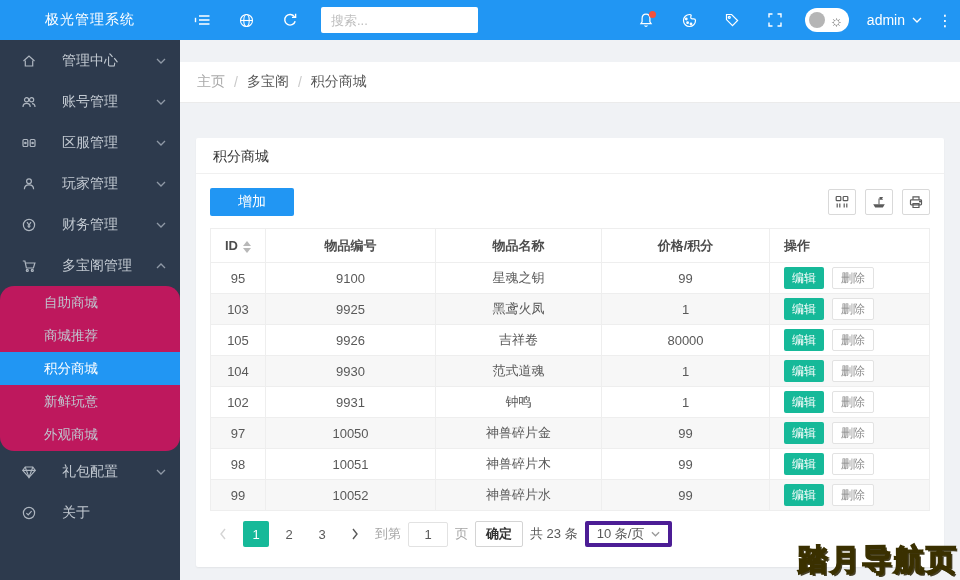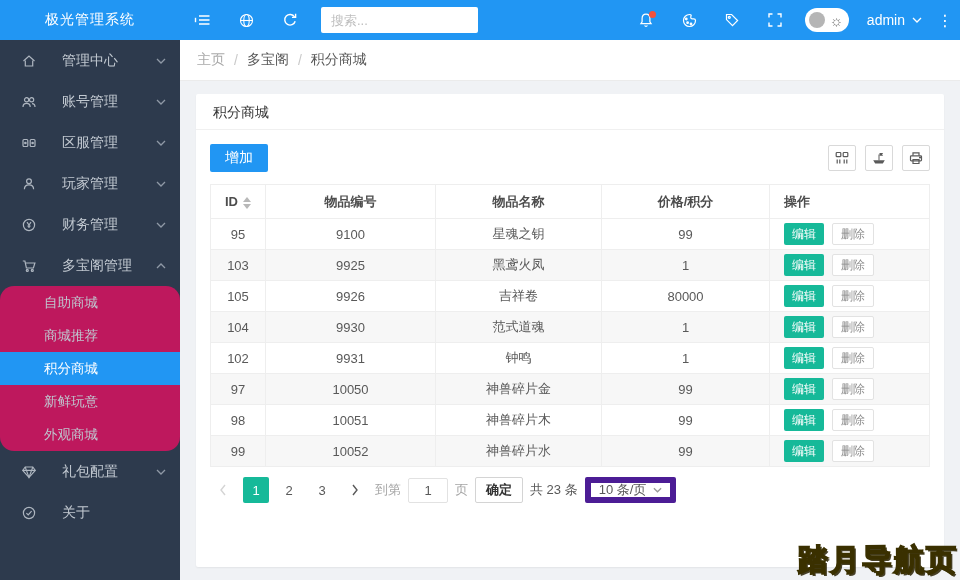--- a/index.html
+++ b/index.html
@@ -12,21 +12,21 @@
   .logo { height:40px; background:#2196f3; color:#fff; font-size:14px; display:flex; align-items:center; justify-content:center; letter-spacing:1px; }
   .nav-item { height:41px; display:flex; align-items:center; padding:0 14px 0 21px; color:#c2c9d1; font-size:14px; cursor:pointer;gap:16px; }
   .nav-item .nicon { width:16px; height:16px; margin-right:9px; display:flex; align-items:center; color:#aeb6c0; }
   .nav-item .nlabel { flex:1; }
   .chev { color:#8f99a6; display:flex; }
   .submenu { background:#be185d;border-radius:14px; }
   .submenu-item { height:33px; line-height:33px; padding-left:44px; color:#bfc6cf; font-size:13.5px; cursor:pointer; }
   .submenu-item.active { background:#2196f3; color:#fff; }
 
   
-  .main { flex:1; display:flex; flex-direction:column; min-width:0; }
+  .main { flex:1; display:flex; flex-direction:column; min-width:0;gap:22px; }
   .topbar { height:40px; background:#2196f3; display:flex; align-items:center; color:#fff; flex:0 0 40px; }
   .tb-icon { width:44px; height:40px; display:flex; align-items:center; justify-content:center; cursor:pointer; color:#fff; position:relative; }
   .tb-right { margin-left:auto; display:flex; align-items:center; }
   .tb-right .tb-icon { width:43px; }
   .search-box { margin-left:9px; }
   .search-box input { width:157px; height:26px; border:none; border-radius:2px; padding:0 10px; font-size:13px; color:#555; outline:none; }
   .search-box input::placeholder { color:#bdbdbd; }
   .badge-dot { position:absolute; top:11px; right:12px; width:7px; height:7px; border-radius:50%; background:#f4513c; }
   .toggle { width:44px; height:24px; background:#fff; border-radius:12px; display:flex; align-items:center; padding:0 4px; margin:0 8px; cursor:pointer; }
   .knob { width:16px; height:16px; border-radius:50%; background:#b5b5b5; }
@@ -38,21 +38,21 @@
   .crumb-muted { color:#a9a9a9; }
   .crumb { color:#595959; }
   .sep { color:#c9c9c9; margin:0 9px; }
 
   .content { flex:1; padding:13px 16px; min-height:0; }
   .card { background:#fff; border-radius:2px; box-shadow:0 1px 2px rgba(0,0,0,.06); height:100%; }
   .card-header { padding:0 17px; height:36px; line-height:36px; font-size:14px; color:#333; border-bottom:1px solid #f0f0f0; }
   .card-body { padding:14px; }
 
   .toolbar { display:flex; align-items:center; margin-bottom:12px; }
-  .btn-add { background:#2196f3; color:#fff; border:none; border-radius:2px; height:28px; padding:0 15px; font-size:14px; cursor:pointer; }
+  .btn-add { background:#2196f3; color:#fff; border:none; border-radius:2px; height:28px; padding:0 28px; font-size:14px; cursor:pointer; }
   .tool-icons { margin-left:auto; display:flex; gap:9px; }
   .tool-btn { width:28px; height:26px; border:1px solid #d9d9d9; border-radius:2px; background:#fff; display:flex; align-items:center; justify-content:center; color:#5a5a5a; cursor:pointer; }
 
   table { width:100%; border-collapse:collapse; font-size:13px; color:#595959; table-layout:fixed; }
   th,td { border:1px solid #eeeeee; text-align:center; overflow:hidden; white-space:nowrap; }
   th { height:34px; font-weight:bold; color:#4d4d4d; background:#fff; }
   td { height:31px; }
   tbody tr:nth-child(even) { background:#f7f7f7; }
   th.op, td.op { text-align:left; padding-left:14px; }
   .sort { display:inline-flex; flex-direction:column; margin-left:5px; vertical-align:middle; gap:2px; }
@@ -61,21 +61,21 @@
   .btn-edit { background:#16b999; color:#fff; border:none; border-radius:2px; height:22px; padding:0 8px; font-size:12px; margin-right:8px; cursor:pointer; }
   .btn-del { background:#fff; color:#8c8c8c; border:1px solid #e2e2e2; border-radius:2px; height:22px; padding:0 8px; font-size:12px; cursor:pointer; }
 
   .pagination { display:flex; align-items:center; padding-top:10px; font-size:13px; color:#595959; gap:7px; }
   .pg-btn { min-width:26px; height:26px; display:flex; align-items:center; justify-content:center; border-radius:2px; cursor:pointer; color:#595959; }
   .pg-btn.disabled { color:#d4d4d4; }
   .pg-btn.active { background:#16b999; color:#fff; }
   .pg-text { color:#a6a6a6; }
   .pg-input { width:40px; height:25px; border:1px solid #e2e2e2; border-radius:2px; text-align:center; font-size:13px; color:#595959; outline:none; }
   .pg-confirm { height:26px; border:1px solid #d4d4d4; background:#fff; border-radius:2px; padding:0 10px; font-size:13px; color:#333; font-weight:bold; cursor:pointer; }
-  .pg-select { height:26px; border:6px solid #4c1d95; border-radius:2px; display:flex; align-items:center; padding:0 8px; gap:7px; cursor:pointer; color:#595959; background:#fff; }
+  .pg-select { height:26px; border:4px solid #4c1d95; border-radius:2px; display:flex; align-items:center; padding:0 8px; gap:7px; cursor:pointer; color:#595959; background:#fff; }
 
   
   .watermark { position:absolute; right:2px; bottom:4px; text-align:right; z-index:50; pointer-events:none; }
   .wm1 { font-size:30px; font-weight:bold; color:#ffd410; -webkit-text-stroke:1.6px #3a3000; text-shadow:2px 2px 0 rgba(40,32,0,.85); letter-spacing:2px; line-height:32px; }
   .wm2 { font-size:28px; font-weight:bold; color:#ffd410; -webkit-text-stroke:1.6px #3a3000; text-shadow:2px 2px 0 rgba(40,32,0,.85); letter-spacing:1px; line-height:33px; }
 
   svg { display:block; }
 </style>
 </head>
 <body>

